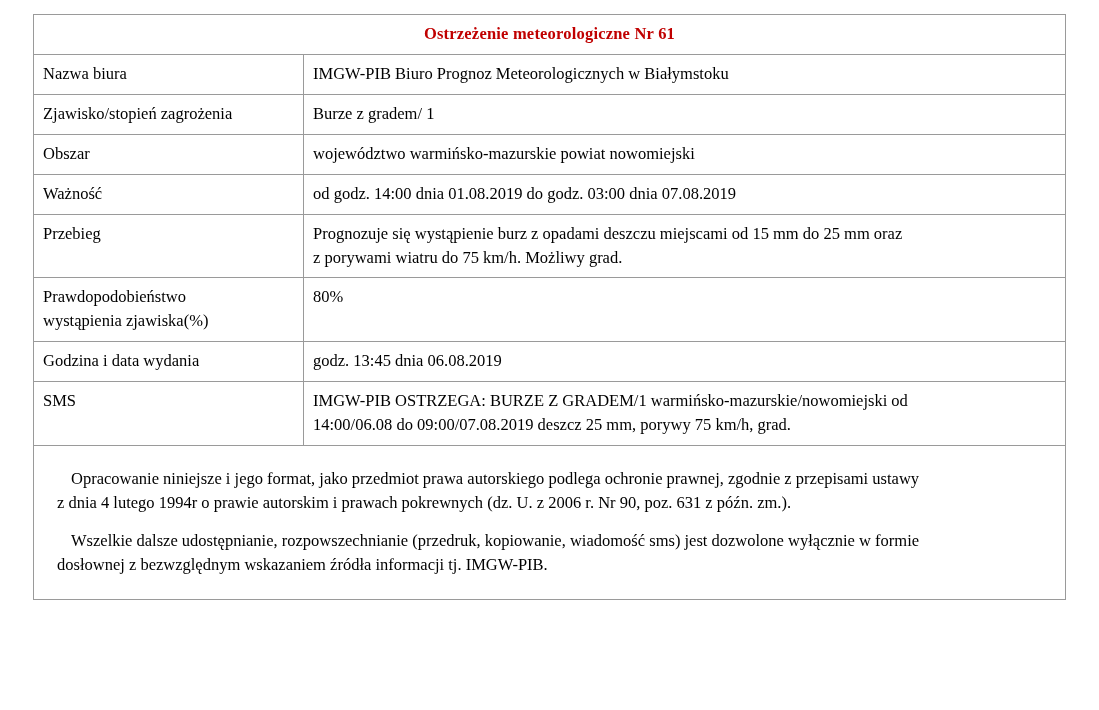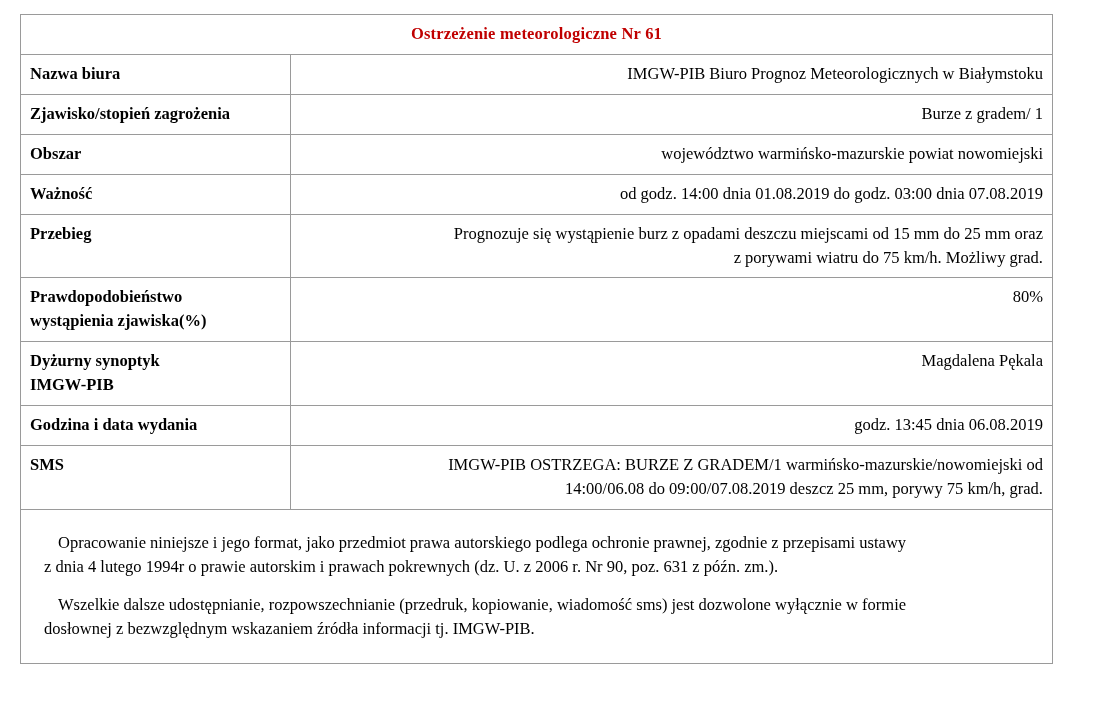--- a/index.html
+++ b/index.html
@@ -11,21 +11,21 @@
     width: 1099px;
     height: 710px;
     font-family: "Liberation Serif", serif;
     color: #000000;
   }
   .page {
     position: relative;
     width: 1099px;
     height: 710px;
     box-sizing: border-box;
-    padding: 14px 33px 0 20px;
+    padding: 14px 33px 0 33px;
   }
   table.warning-table {
     width: 1033px;
     border-collapse: collapse;
     table-layout: fixed;
     border: 1px solid #9a9a9a;
   }
   table.warning-table td {
     border: 1px solid #9a9a9a;
     vertical-align: top;
@@ -36,26 +36,25 @@
   td.title-cell {
     text-align: center;
     font-weight: bold;
     color: #c00000;
     font-size: 19px;
     padding: 11px 6px 12px 6px;
     letter-spacing: 0.2px;
   }
   td.label-cell {
     width: 270px;
-    font-weight: bold;
+    font-weight: normal;
     font-size: 16.5px;
   }
   td.value-cell {
     font-size: 16.5px;
-    text-align: right;
   }
   td.footer-cell {
     padding: 9px 12px 12px 12px;
     font-size: 16.5px;
     line-height: 1.52;
   }
   .footer-par {
     margin: 14px;
     text-indent: 14px;
   }
@@ -113,27 +112,20 @@
 
       <tr>
         <td class="label-cell">
           <span class="line">Prawdopodobieństwo</span>
           <span class="line">wystąpienia zjawiska(%)</span>
         </td>
         <td class="value-cell">80%</td>
       </tr>
 
 
-      <tr>
-        <td class="label-cell">
-          <span class="line">Dyżurny synoptyk</span>
-          <span class="line">IMGW-PIB</span>
-        </td>
-        <td class="value-cell">Magdalena Pękala</td>
-      </tr>
 
       <tr>
         <td class="label-cell">Godzina i data wydania</td>
         <td class="value-cell">godz. 13:45 dnia 06.08.2019</td>
       </tr>
 
       <tr>
         <td class="label-cell">SMS</td>
         <td class="value-cell">
           <span class="line">IMGW-PIB OSTRZEGA: BURZE Z GRADEM/1 warmińsko-mazurskie/nowomiejski od</span>

